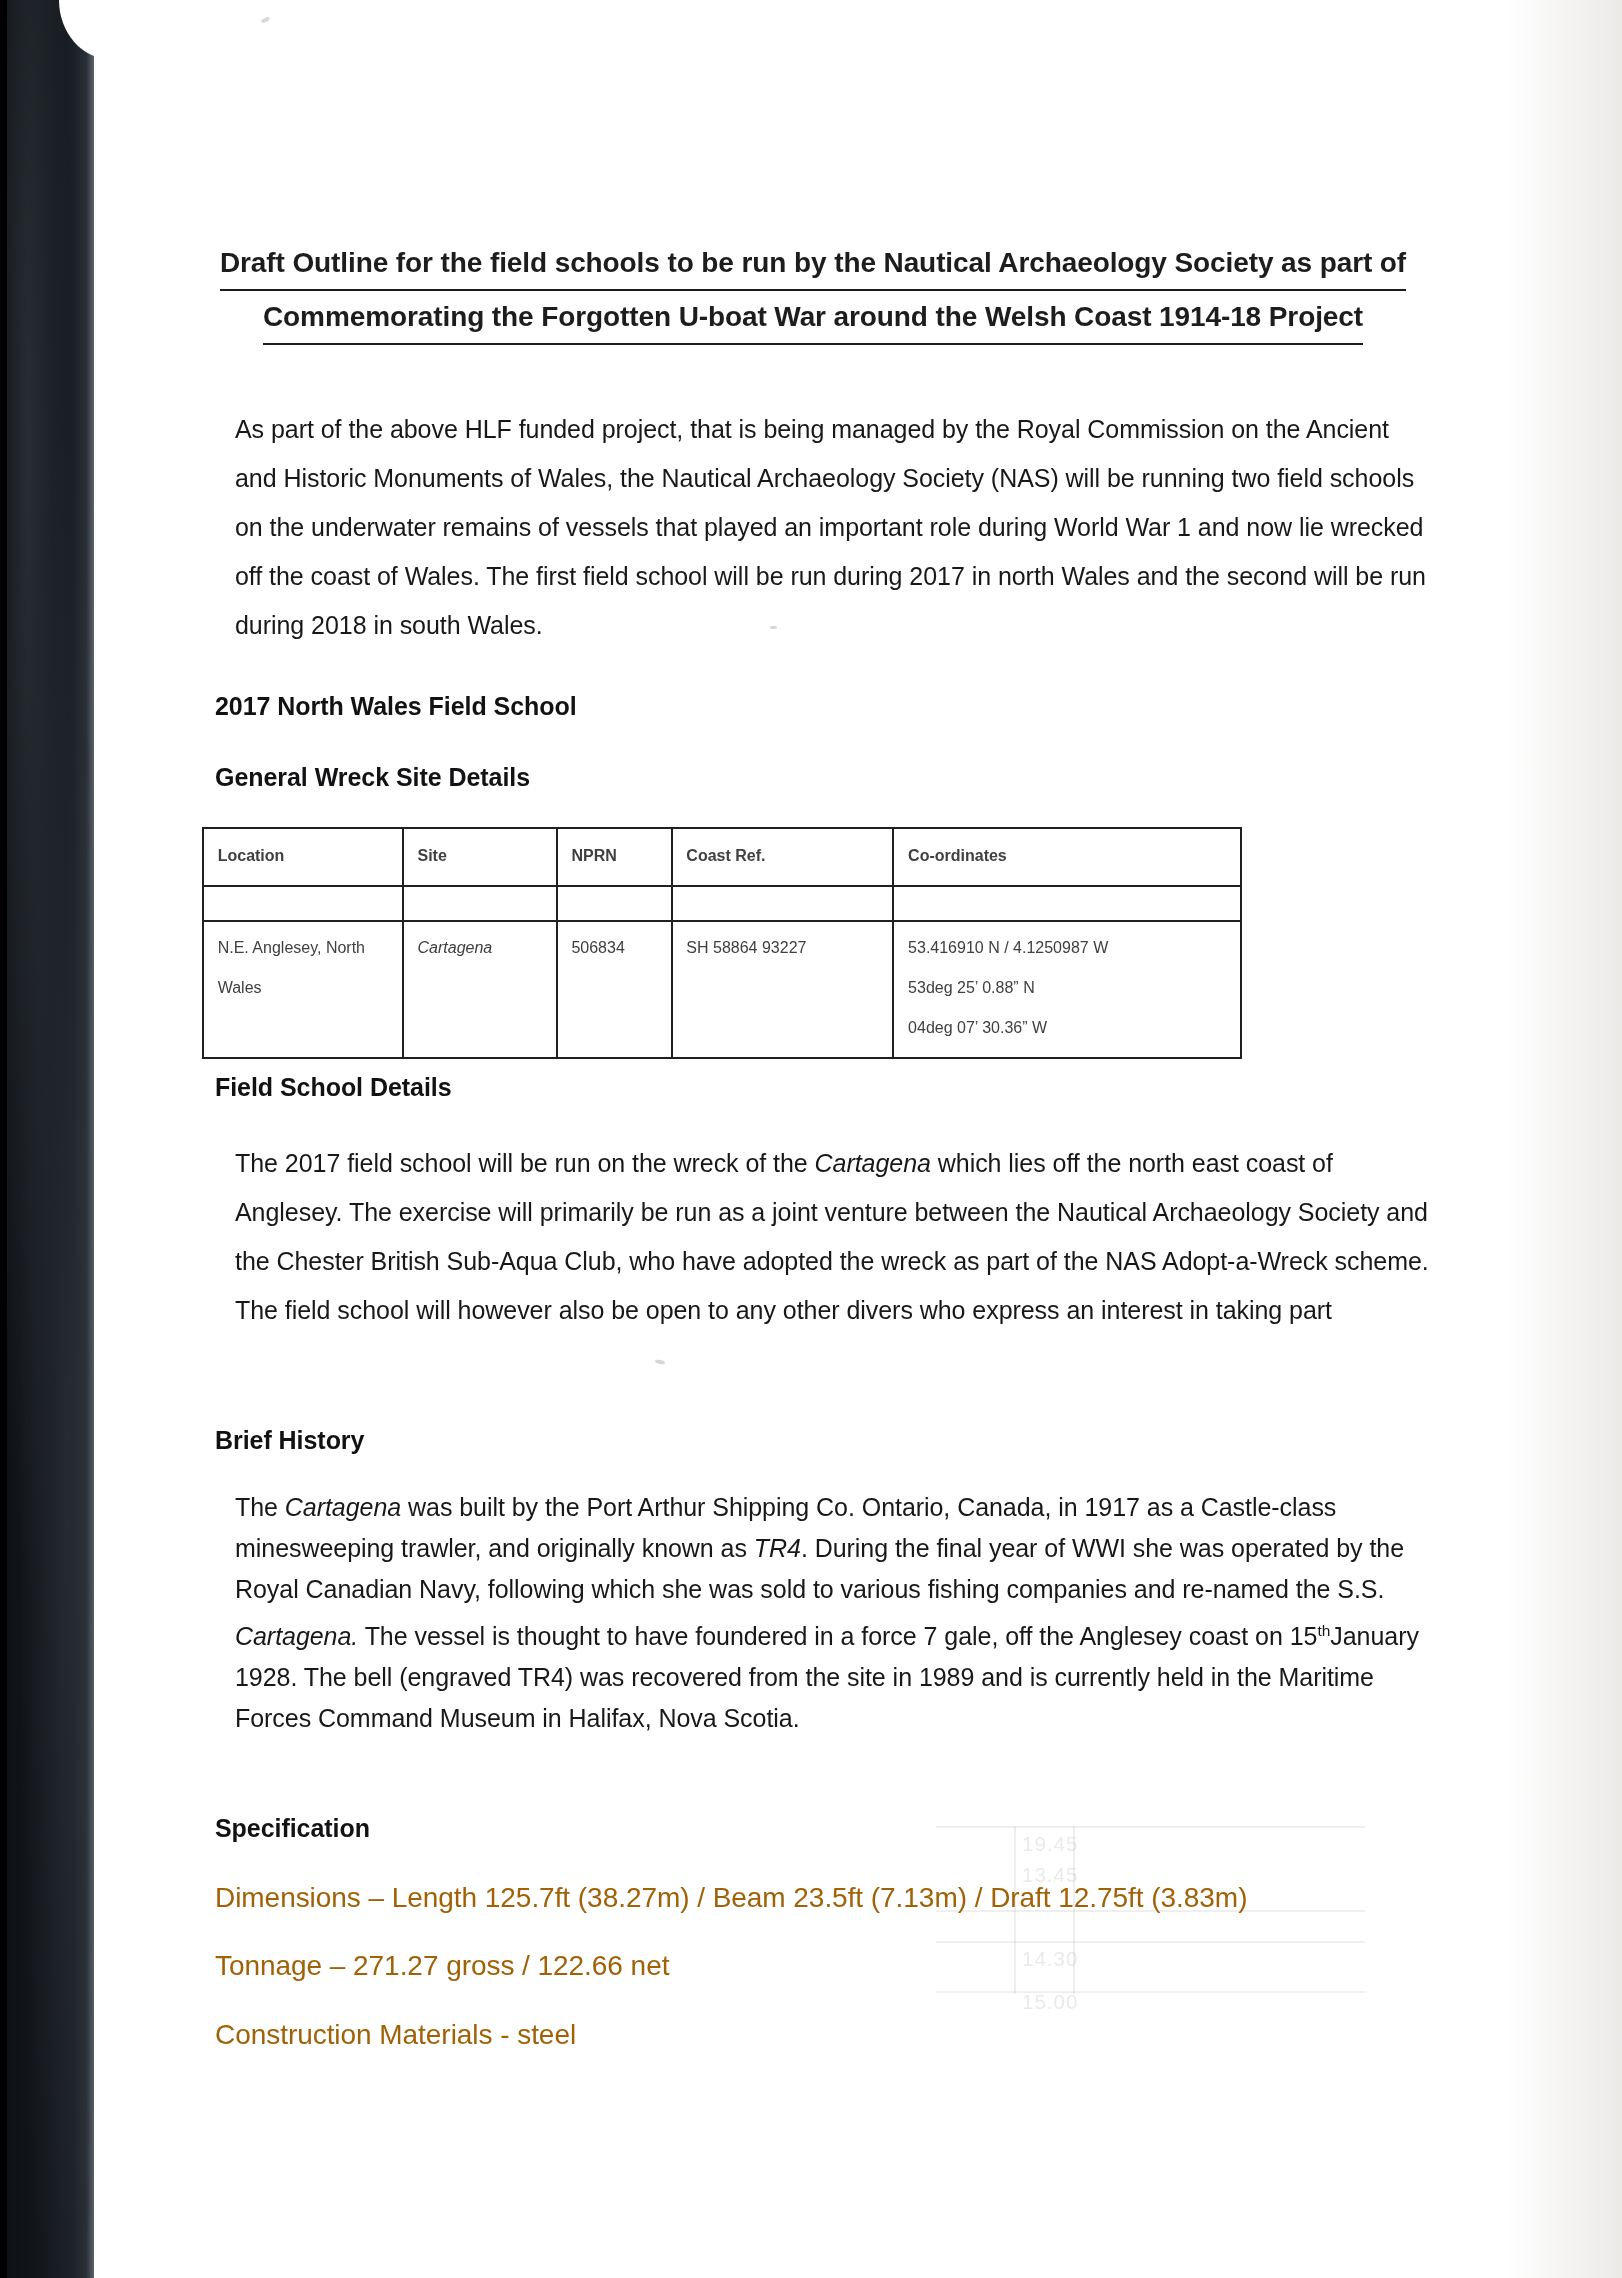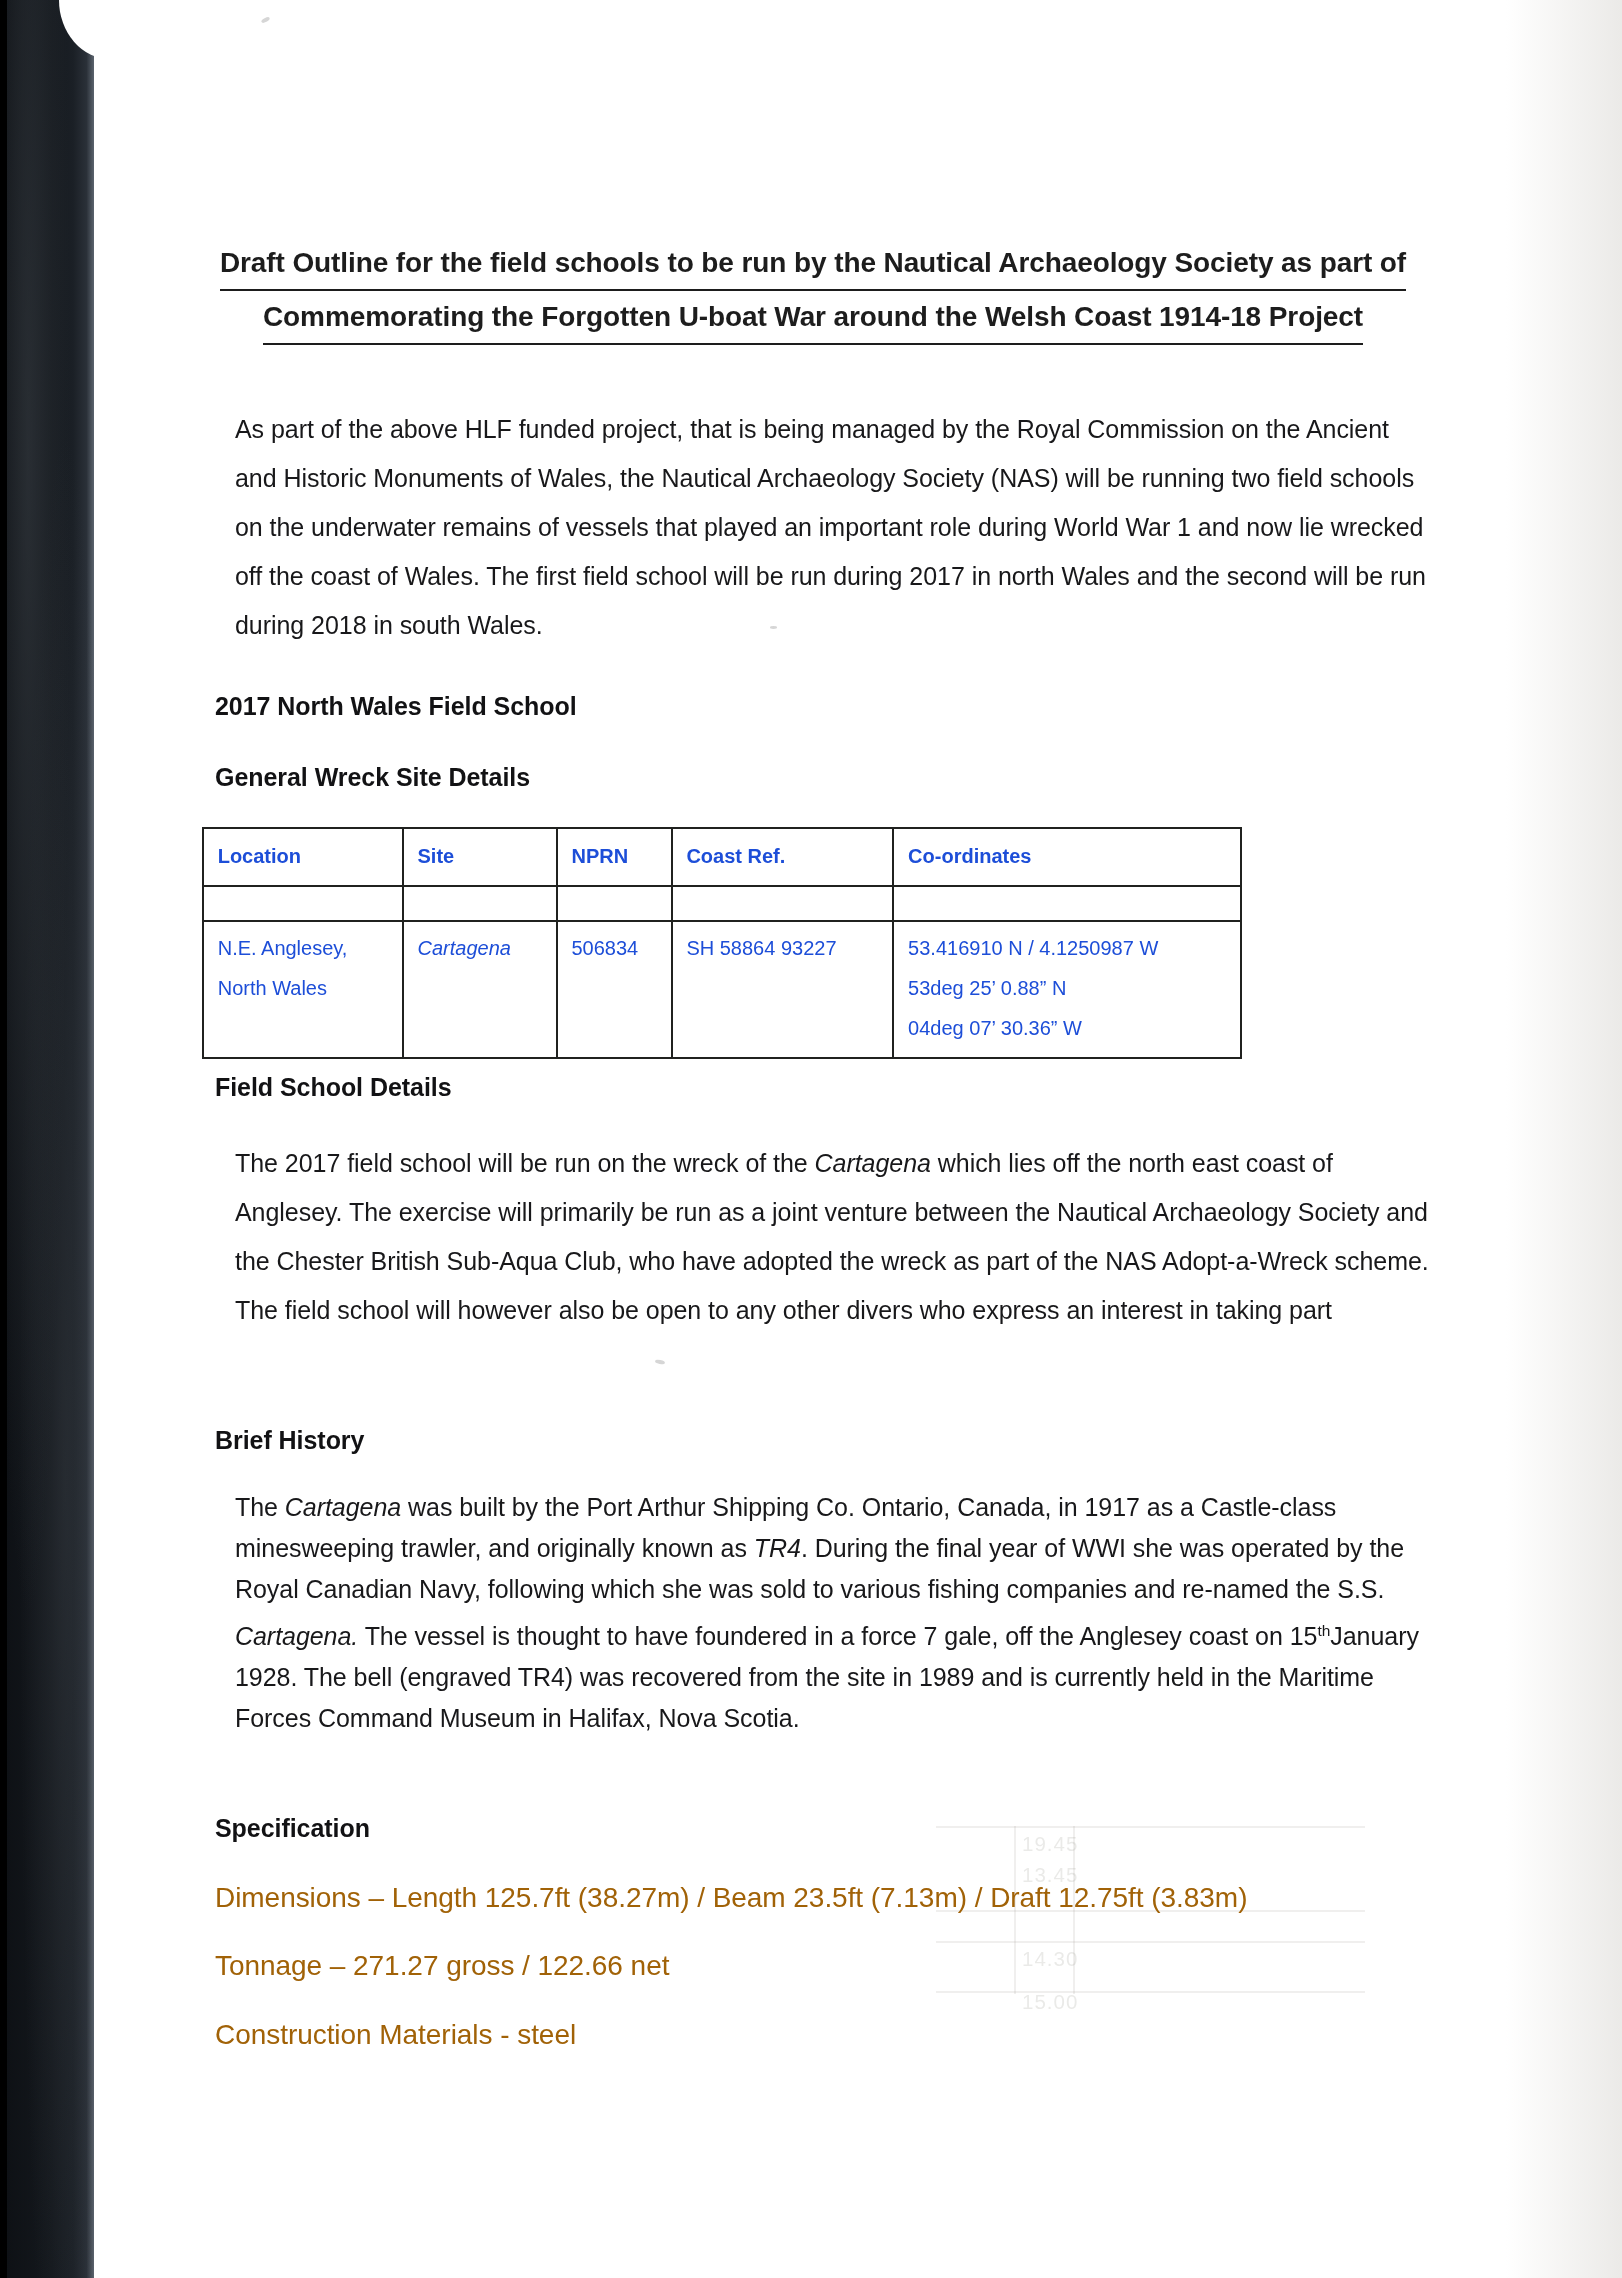--- a/index.html
+++ b/index.html
@@ -130,22 +130,22 @@
   i, .ital { font-style: italic; }
   sup { font-size: 0.62em; vertical-align: super; }
 
   
   #wreck-table {
     position: absolute;
     left: 202px;
     top: 827px;
     width: 1040px;
     border-collapse: collapse;
-    font-size: 20px;
-    color: #1d4ed8;
+    font-size: 16px;
+    color: #404040;
   }
   #wreck-table td, #wreck-table th {
     border: 2px solid #20211f;
     padding: 6.8px 11.7px 8.8px 13.7px;
     text-align: left;
     vertical-align: top;
     font-weight: normal;
     line-height: 40px;
   }
   #wreck-table th { font-weight: bold; }

